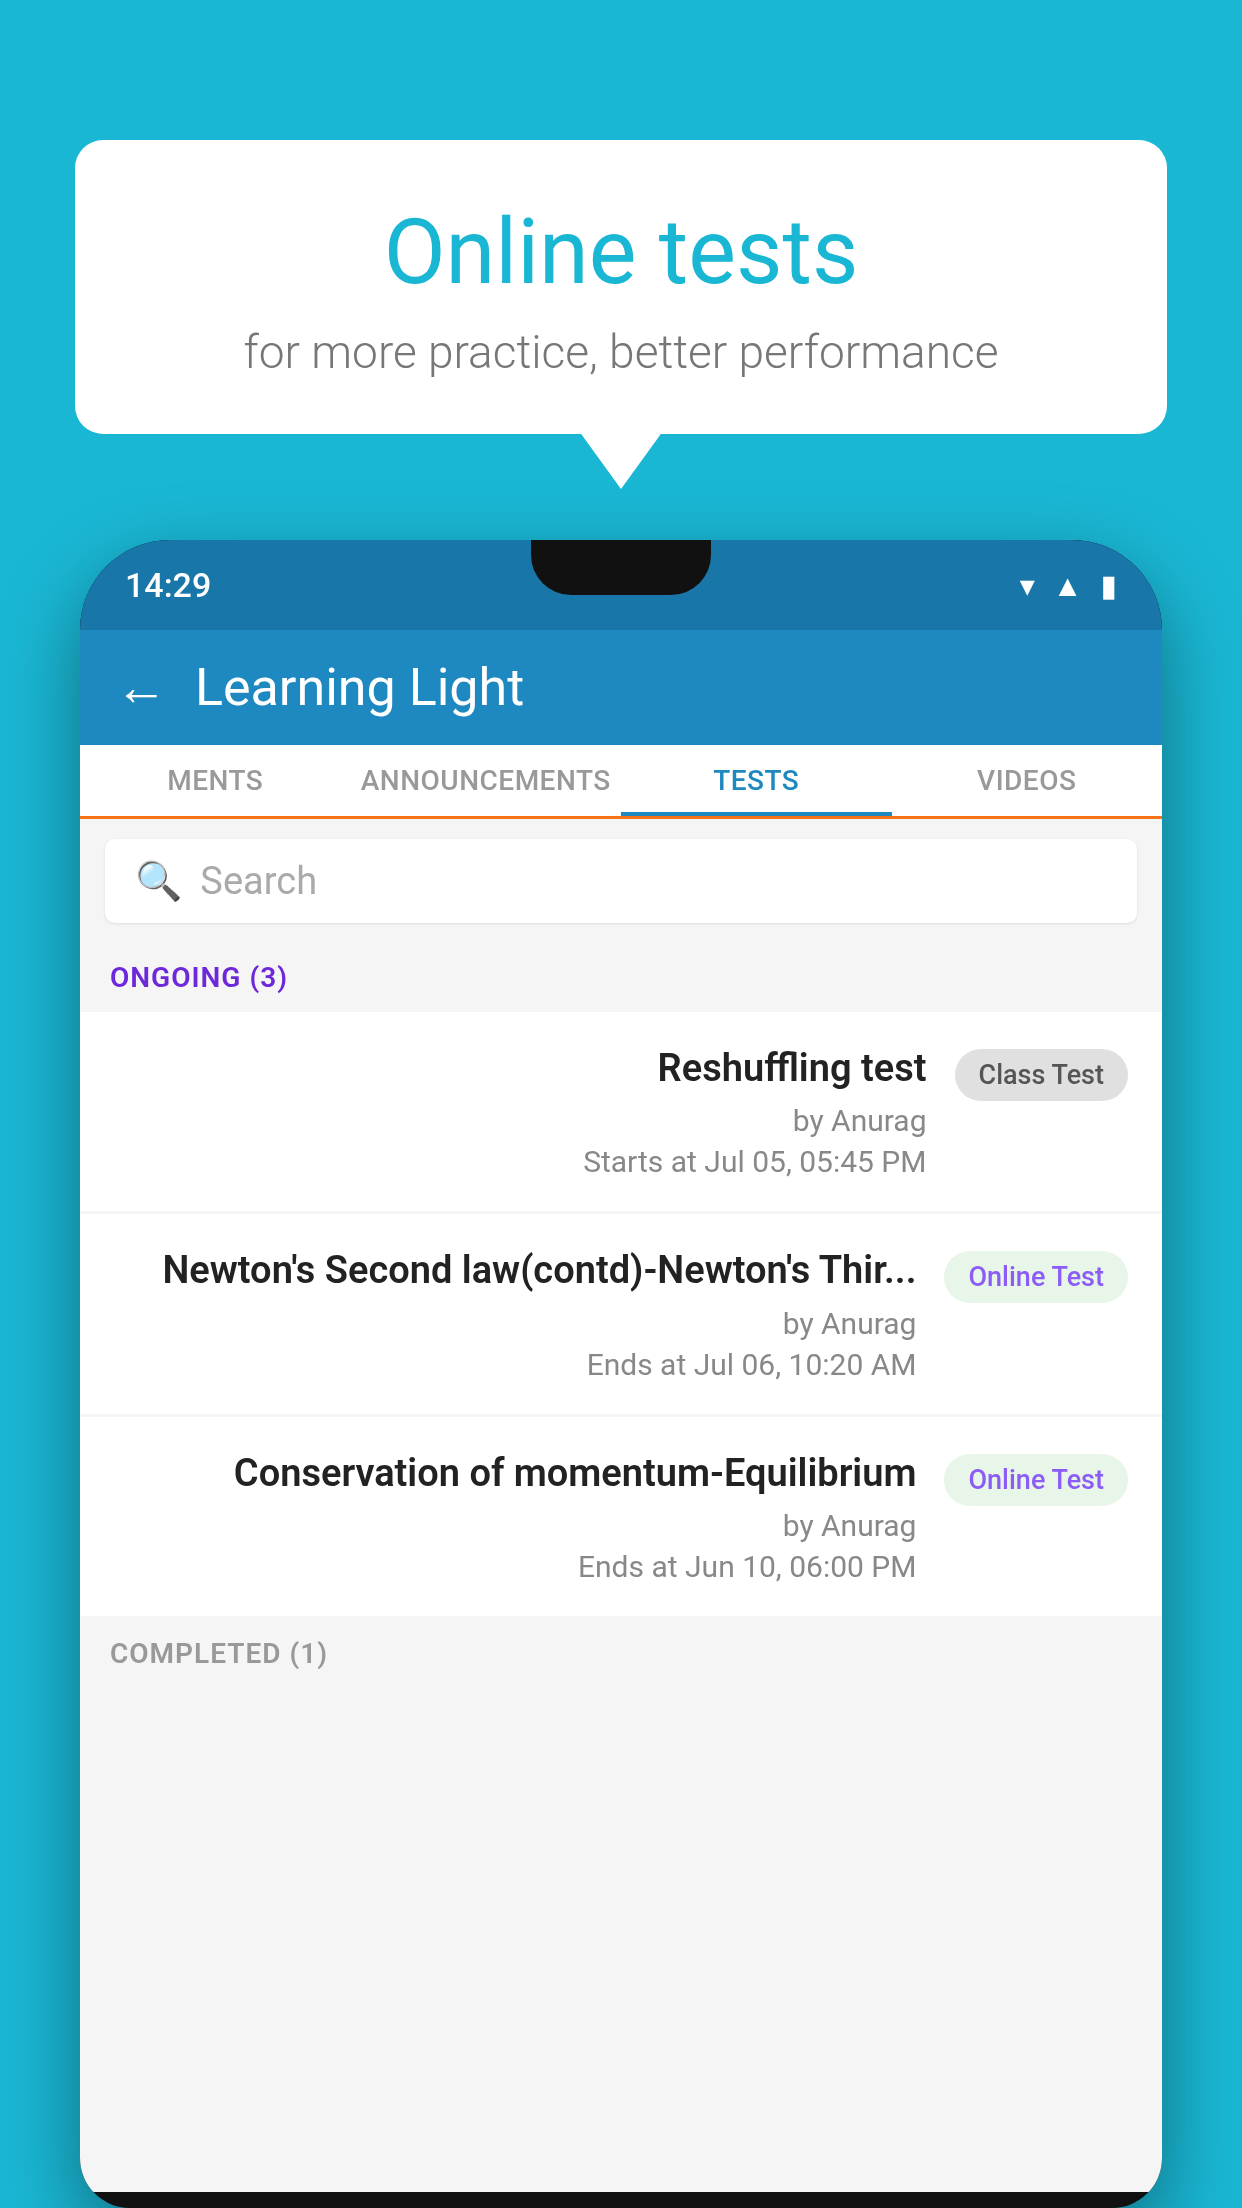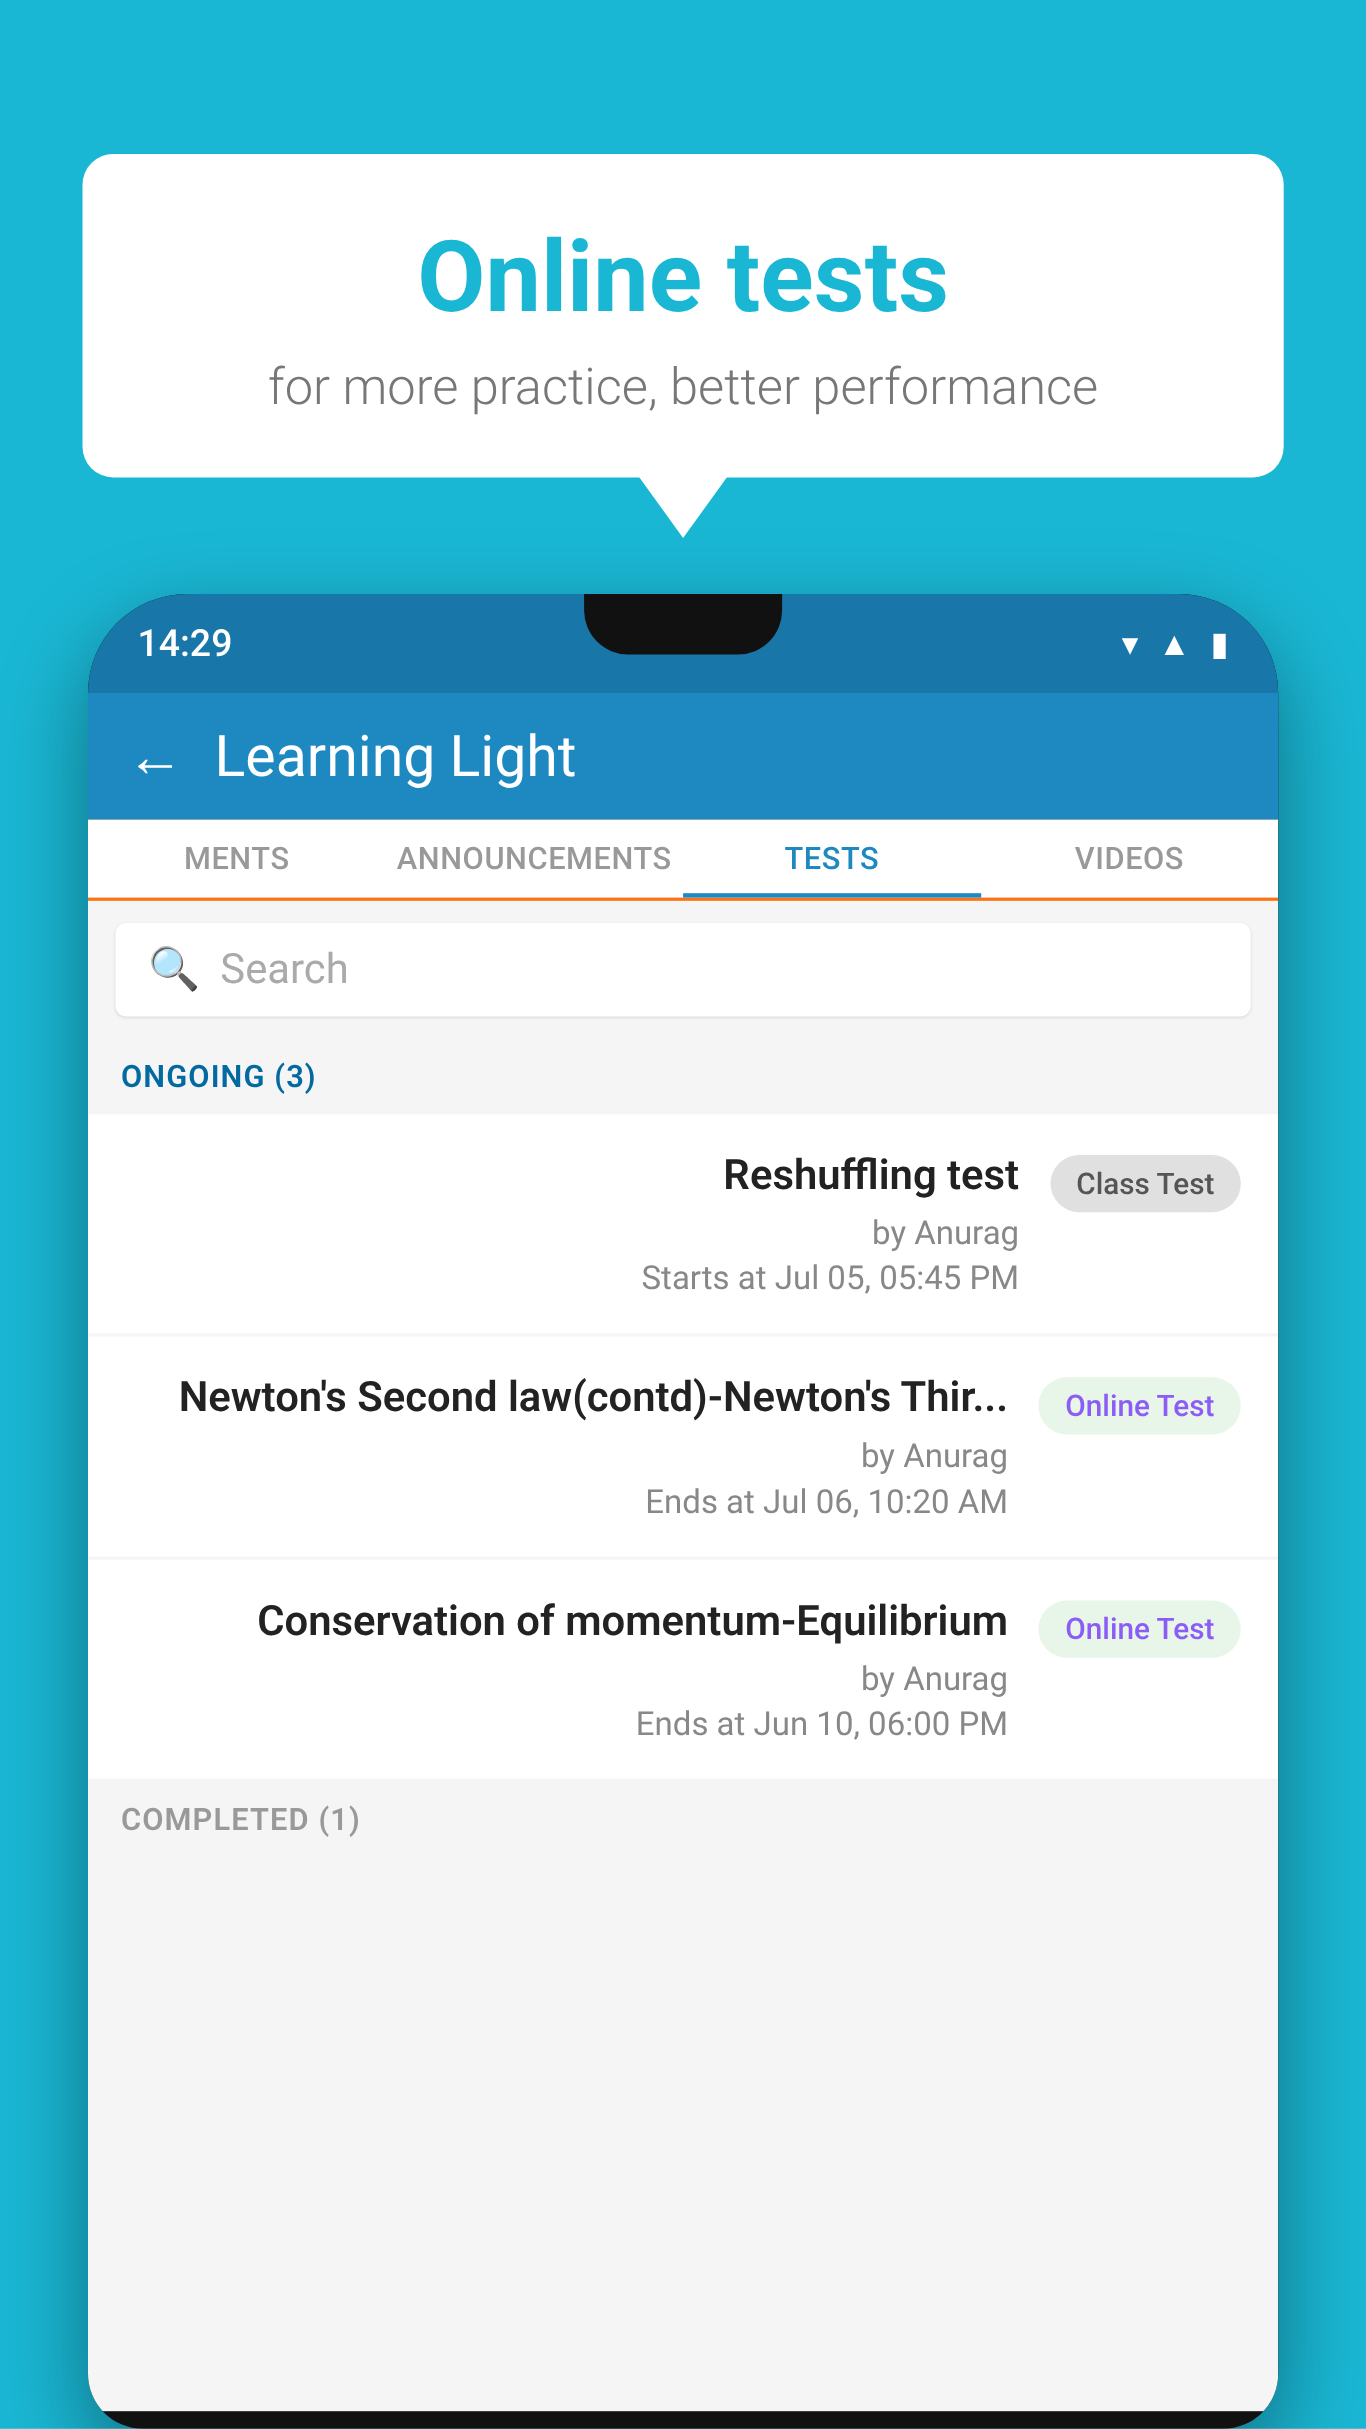--- a/index.html
+++ b/index.html
@@ -33,21 +33,21 @@
       transform: translateX(-50%);
       width: 0;
       height: 0;
       border-left: 42px solid transparent;
       border-right: 42px solid transparent;
       border-top: 58px solid white;
     }
     .bubble-title {
       font-size: 90px;
       color: #1ab7d4;
-      font-weight: 700;
+      font-weight: 400;
       margin-bottom: 20px;
     }
     .bubble-subtitle {
       font-size: 46px;
       color: #777;
       font-weight: 300;
     }
 
     
     .phone-frame {
@@ -179,21 +179,21 @@
     .search-input-text {
       color: #aaa;
       font-size: 38px;
     }
 
     
     .section-header {
       padding: 18px 30px;
       font-size: 28px;
       font-weight: 600;
-      color: #0369a1;
+      color: #6d28d9;
       letter-spacing: 1px;
       background: #f5f5f5;
     }
 
     
     .test-item {
       background: white;
       margin-bottom: 3px;
       padding: 32px 34px;
       display: flex;

